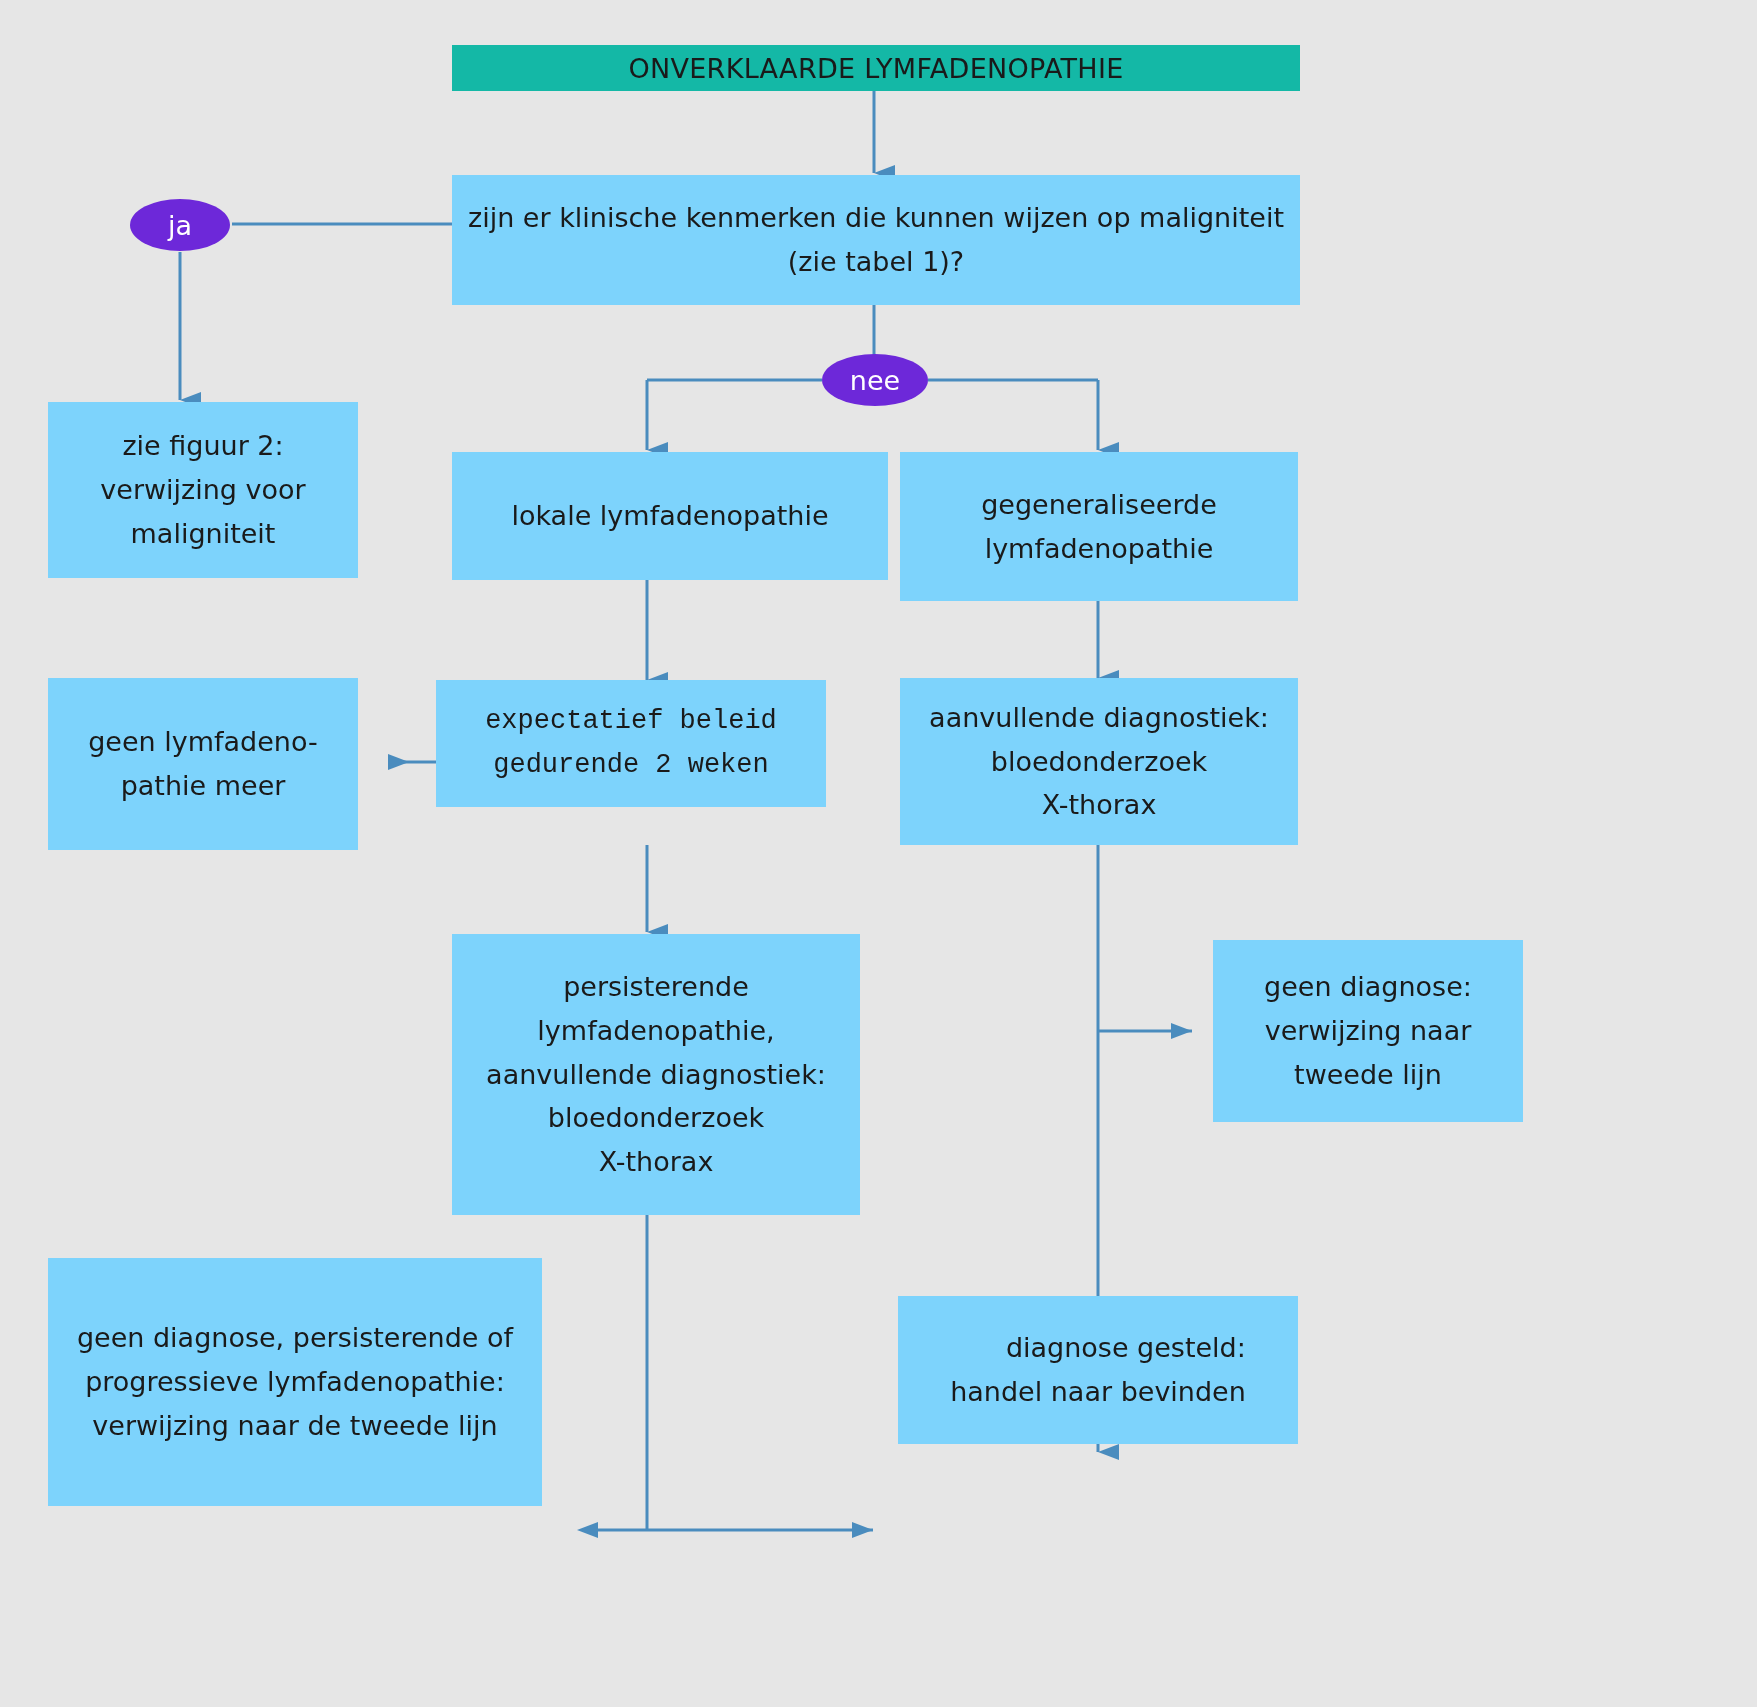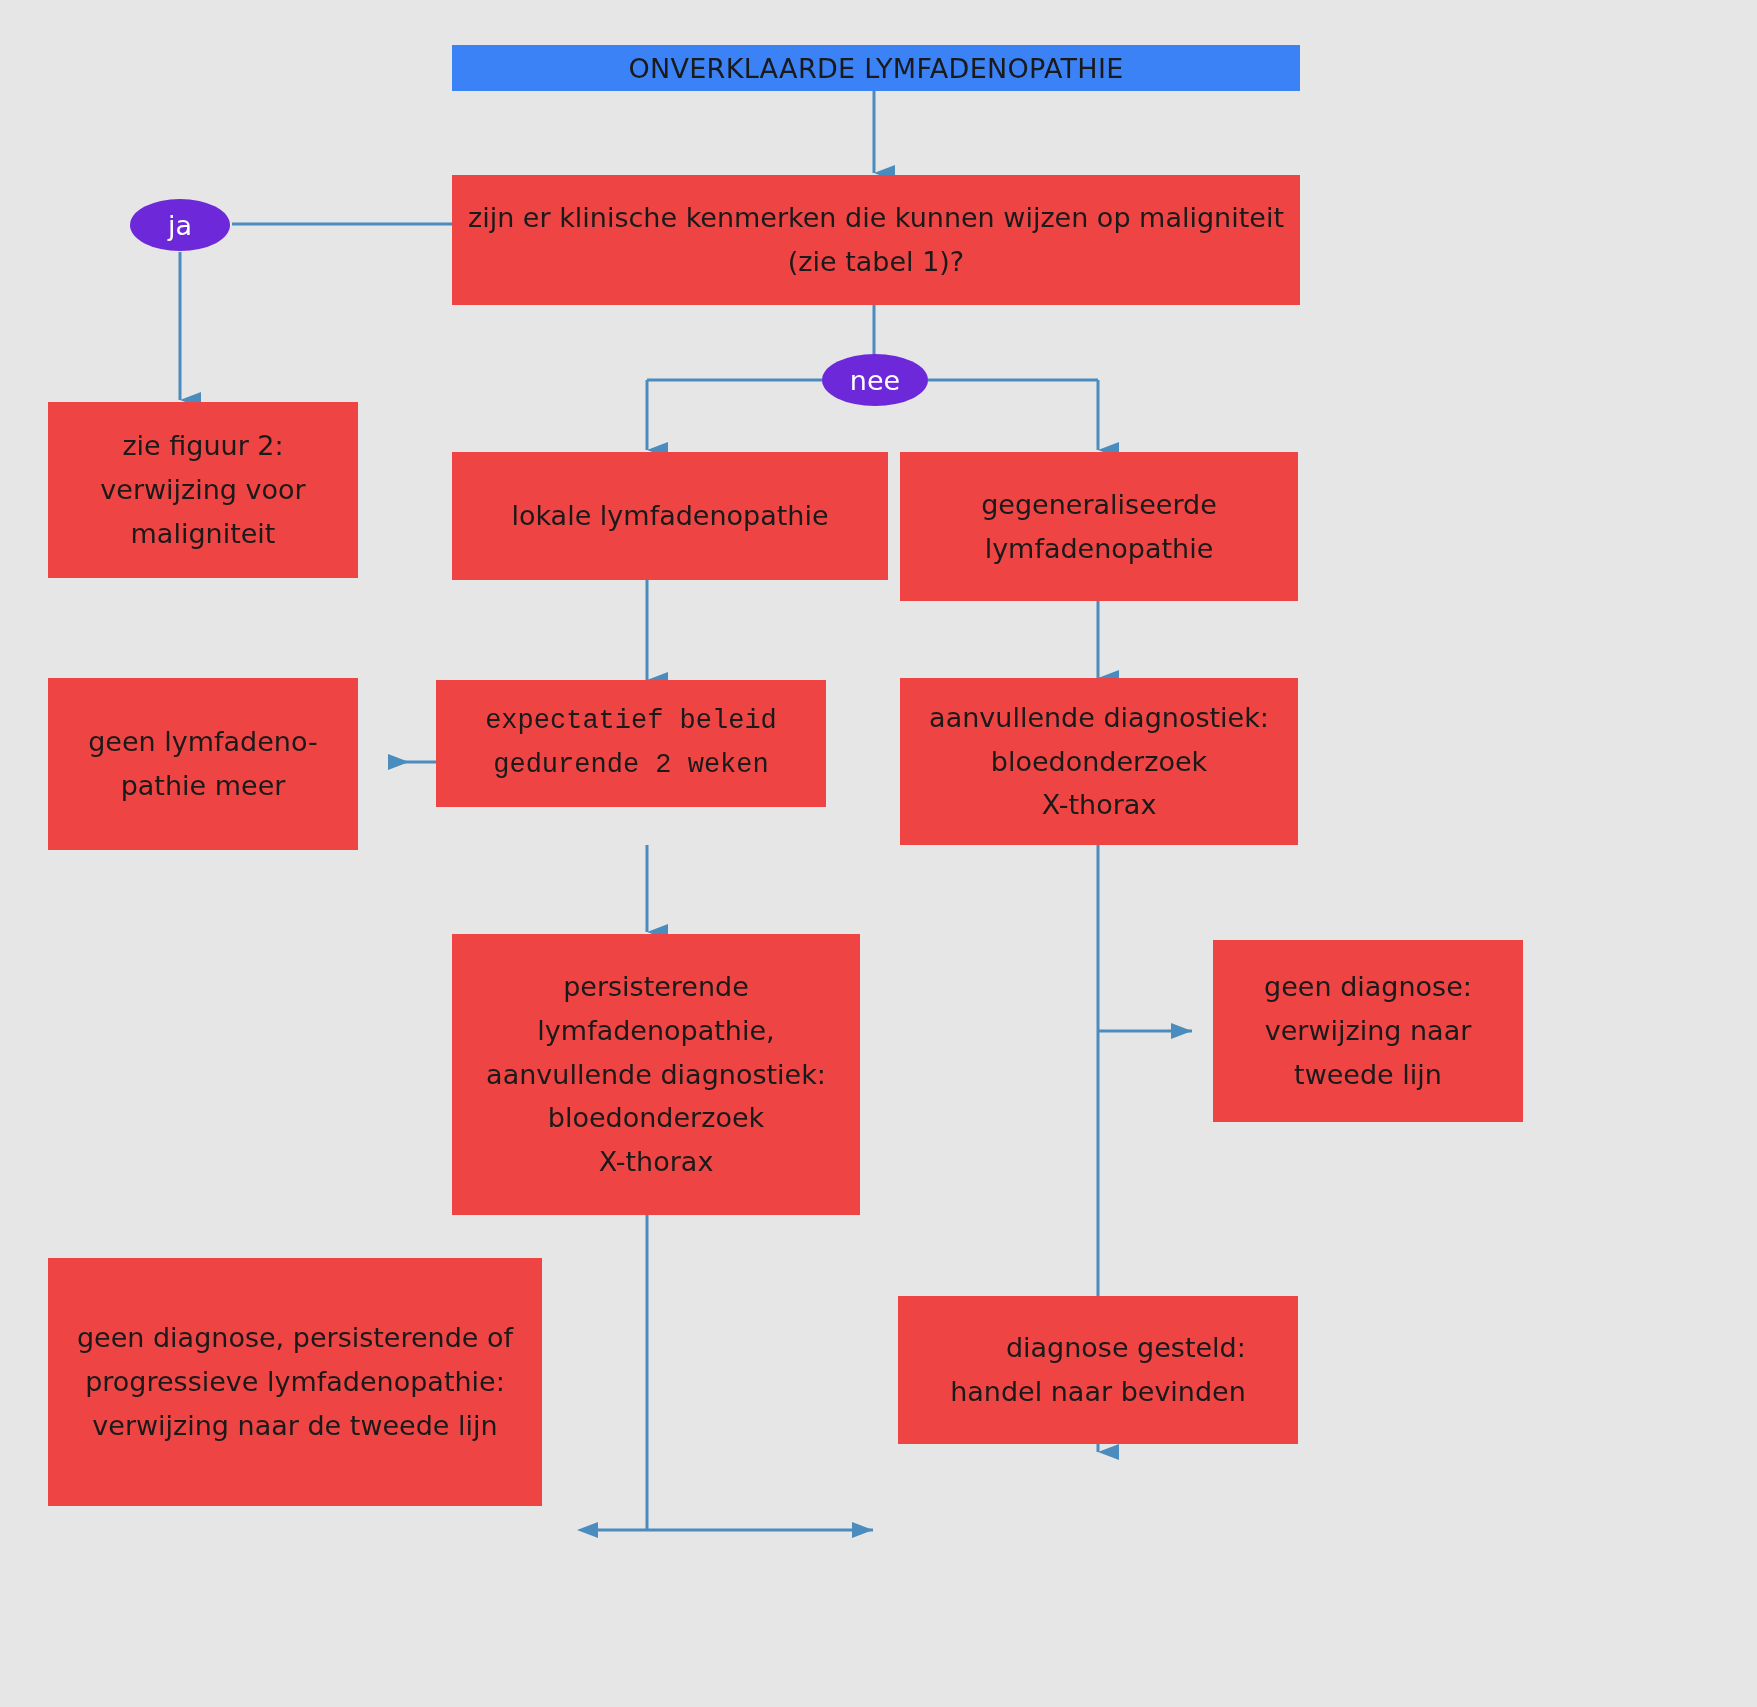--- a/index.html
+++ b/index.html
@@ -16,36 +16,36 @@
   }
   #canvas {
     position: absolute;
     left: 0; top: 0;
     width: 1757px;
     height: 1707px;
     background: #e6e6e6;
   }
   .node {
     position: absolute;
-    background: #ef4444;
+    background: #7dd3fc;
     display: flex;
     align-items: center;
     justify-content: center;
     text-align: center;
     color: #1a1a1a;
     font-size: 27px;
     line-height: 1.62;
     box-sizing: border-box;
     padding: 4px 10px;
     white-space: pre-line;
     z-index: 3;
   }
   .header-bar {
     position: absolute;
-    background: #3b82f6;
+    background: #14b8a6;
     display: flex;
     align-items: center;
     justify-content: center;
     text-align: center;
     color: #1a1a1a;
     font-size: 27px;
     letter-spacing: 0.3px;
     box-sizing: border-box;
     z-index: 3;
   }

